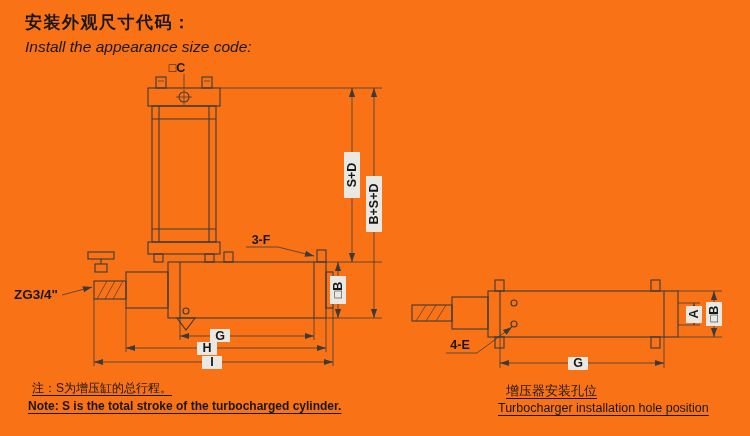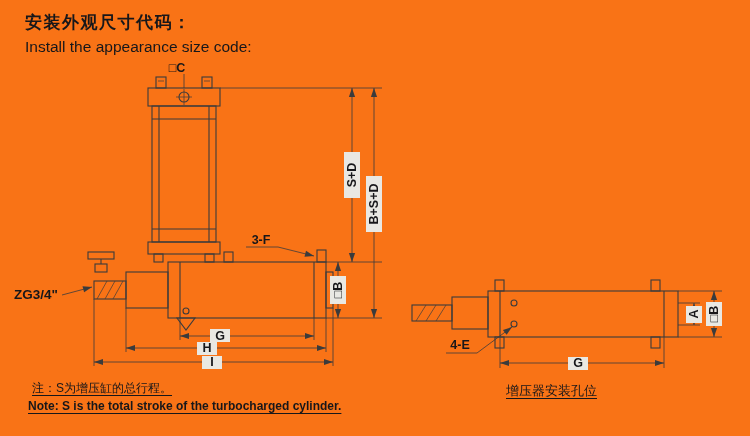--- a/index.html
+++ b/index.html
@@ -4,21 +4,21 @@
 <style>
   * { margin:0; padding:0; box-sizing:border-box; }
   html,body { background:#d8d8d4; }
   body { font-family:"Liberation Sans", sans-serif; }
   .page {
     position:relative; width:750px; height:436px;
     background:#f97316; overflow:hidden;text-align:right;
   }
   .page .txt { position:absolute; color:#17171a; white-space:nowrap; }
   .title-zh { left:25px; top:11px;  font-size:17px; font-weight:bold; letter-spacing:1.5px; }
-  .title-en { left:25px; top:38px;  font-size:15.5px; }
+  .title-en { left:25px; top:38px;  font-size:15.5px;font-style:italic; }
   .note-zh  { left:32px; top:380px; font-size:12px; text-decoration:underline; text-underline-offset:3px; }
   .note-en  { left:28px; top:399px; font-size:12px; text-decoration:underline; text-underline-offset:3px;font-weight:bold; }
   .caption-zh { left:506px; top:382px; font-size:13px; text-decoration:underline; text-underline-offset:3px; }
   .caption-en { left:498px; top:401px; font-size:12.5px; text-decoration:underline; text-underline-offset:3px; }
   svg.drawing { position:absolute; left:0; top:0; }
   svg text { font-family:"Liberation Sans", sans-serif; }
 </style>
 </head>
 <body>
 
@@ -175,14 +175,15 @@
       <text x="460" y="349" text-anchor="middle">4-E</text>
       <text x="578" y="367" text-anchor="middle">G</text>
       <text text-anchor="middle" transform="translate(694,314) rotate(-90)" dy="4">A</text>
       <text text-anchor="middle" transform="translate(714,314) rotate(-90)" dy="4">□B</text>
     </g>
   </svg>
 
   <div class="txt note-zh">注：S为增压缸的总行程。</div>
   <div class="txt note-en">Note: S is the total stroke of the turbocharged cylinder.</div>
   <div class="txt caption-zh">增压器安装孔位</div>
+  <div class="txt caption-en">Turbocharger installation hole position</div>
 
 </div>
 
 </body></html>

